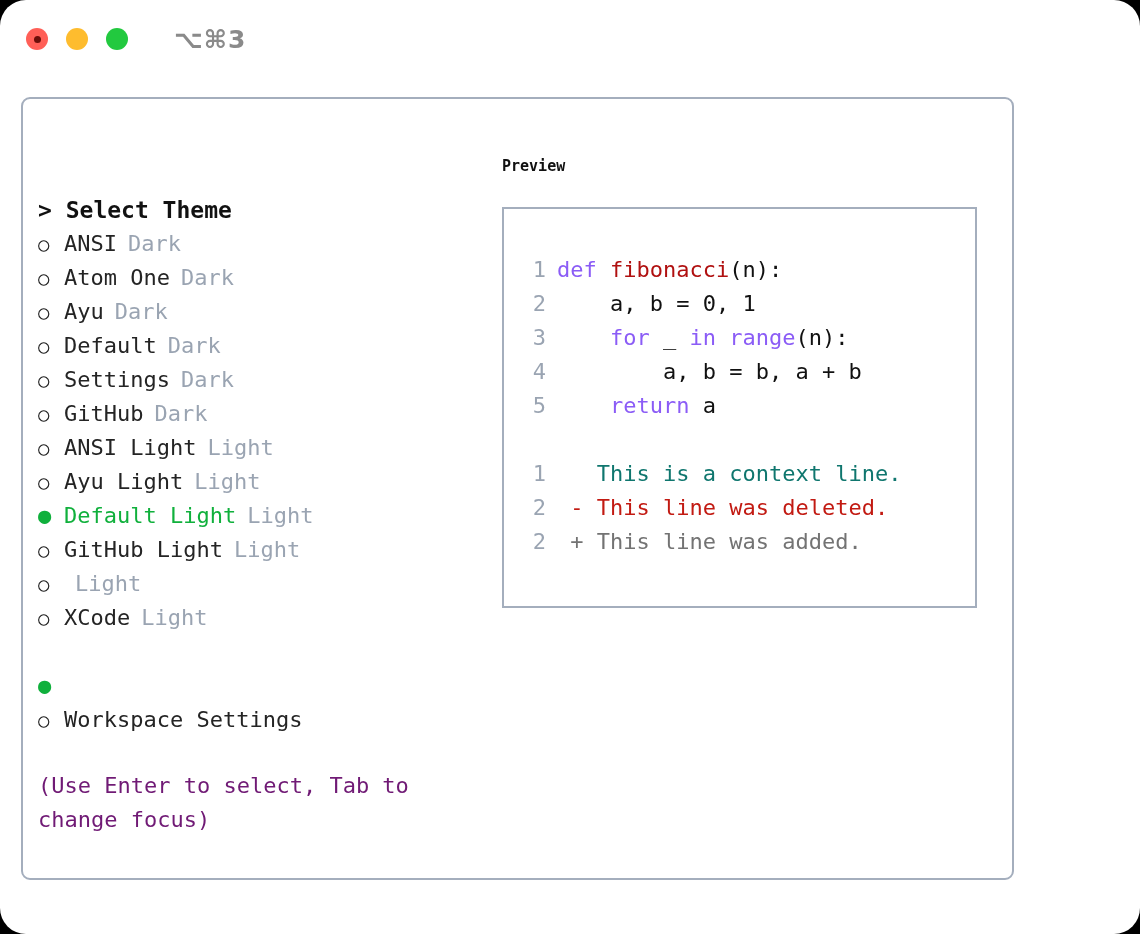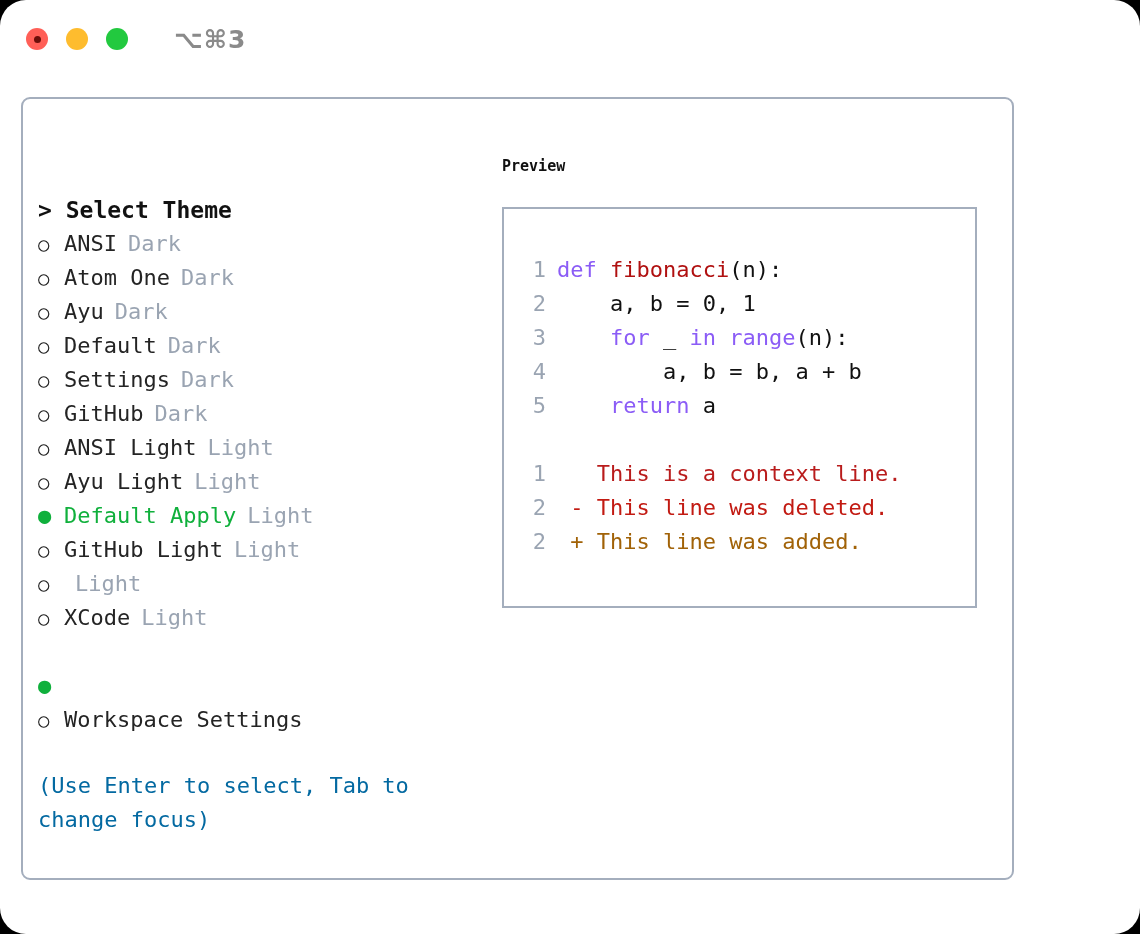--- a/index.html
+++ b/index.html
@@ -139,21 +139,21 @@
     color: #111111;
     line-height: 34px;
     padding-left: 26px;
     white-space: pre;
   }
 
   .hint {
     margin-top: 32px;
     font-size: 22px;
     line-height: 34px;
-    color: #0369a1;
+    color: #701a75;
     width: 400px;
   }
 
   
   .right-col {
     position: absolute;
     left: 479px;
     top: 50px;
     width: 490px;
   }
@@ -186,23 +186,23 @@
     flex: 0 0 30px;
     text-align: right;
     color: #9aa4b2;
     padding-right: 11px;
   }
   .blank-line { height: 34px; }
 
   .tok-kw   { color: #8b5cf6; }
   .tok-fn   { color: #b01010; margin-top: 20px; }
   .tok-txt  { color: #111111; }
-  .tok-ctx  { color: #b91c1c; }
+  .tok-ctx  { color: #0f766e; }
   .tok-del  { color: #c21a12; }
-  .tok-add  { color: #a16207; }
+  .tok-add  { color: #737373; }
 </style>
 </head>
 <body>
 
 <div class="window">
 
   <div class="titlebar">
     <div class="lights">
       <span class="light light-red"></span>
       <span class="light light-yellow"></span>
@@ -220,21 +220,21 @@
 
         <div class="theme-list" id="theme-list">
             <div class="row"><span class="marker">○</span><span class="row-label">ANSI</span><span class="row-cat">Dark</span></div>
             <div class="row"><span class="marker">○</span><span class="row-label">Atom One</span><span class="row-cat">Dark</span></div>
             <div class="row"><span class="marker">○</span><span class="row-label">Ayu</span><span class="row-cat">Dark</span></div>
             <div class="row"><span class="marker">○</span><span class="row-label">Default</span><span class="row-cat">Dark</span></div>
             <div class="row"><span class="marker">○</span><span class="row-label">Settings</span><span class="row-cat">Dark</span></div>
             <div class="row"><span class="marker">○</span><span class="row-label">GitHub</span><span class="row-cat">Dark</span></div>
             <div class="row"><span class="marker">○</span><span class="row-label">ANSI Light</span><span class="row-cat">Light</span></div>
             <div class="row"><span class="marker">○</span><span class="row-label">Ayu Light</span><span class="row-cat">Light</span></div>
-            <div class="row selected"><span class="marker sel">●</span><span class="row-label">Default Apply</span><span class="row-cat">Light</span></div>
+            <div class="row selected"><span class="marker sel">●</span><span class="row-label">Default Light</span><span class="row-cat">Light</span></div>
             <div class="row"><span class="marker">○</span><span class="row-label">GitHub Light</span><span class="row-cat">Light</span></div>
             <div class="row"><span class="marker">○</span><span class="row-cat">Light</span></div>
             <div class="row"><span class="marker">○</span><span class="row-label">XCode</span><span class="row-cat">Light</span></div>
           </div>
 
         <div class="section-gap"></div>
 
 
         <div id="apply-to-list">
             <div class="row selected"><span class="marker sel">●</span></div>

